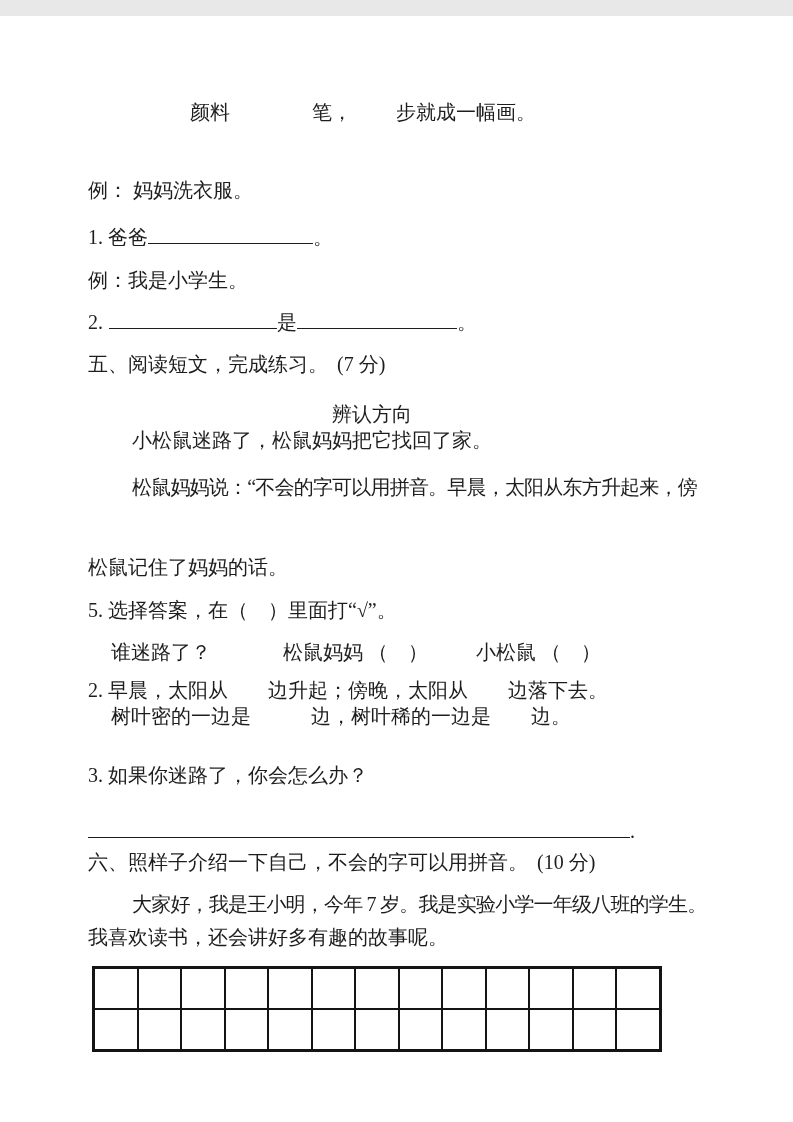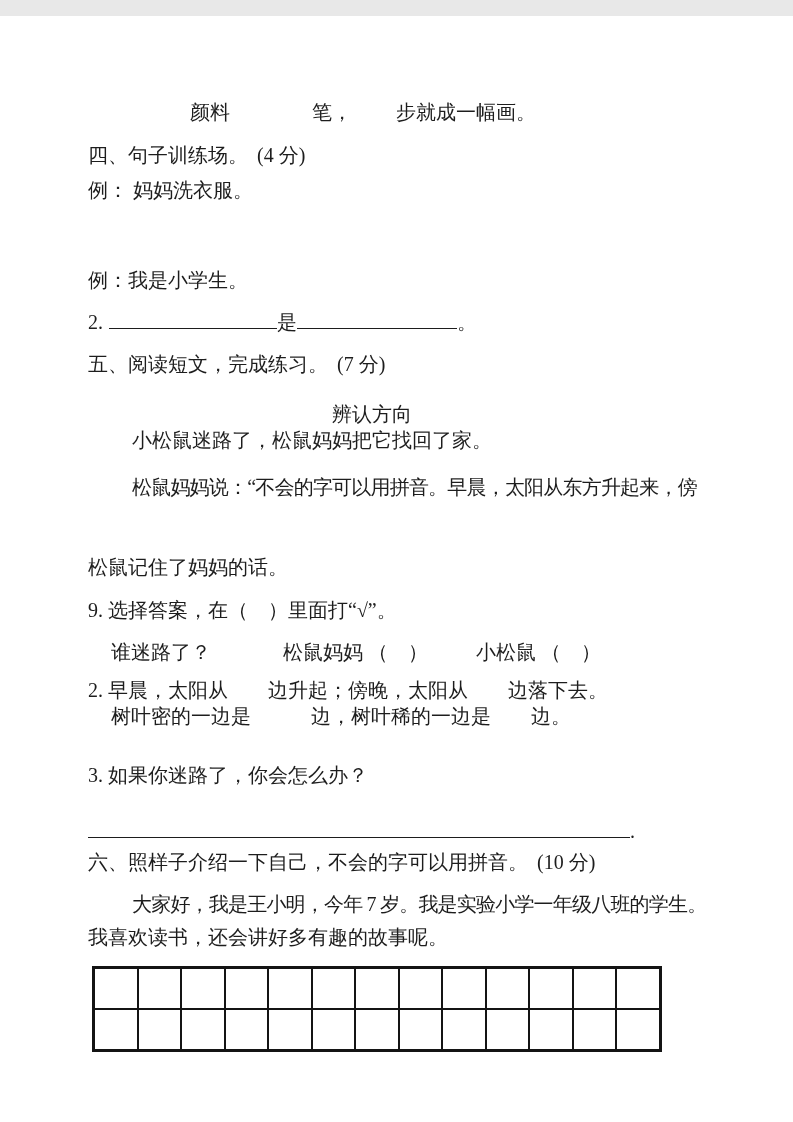--- a/index.html
+++ b/index.html
@@ -40,38 +40,38 @@
 </style>
 </head>
 <body>
 
 <div class="page">
 
   <div class="l" style="top:84px;left:190px">颜料</div>
   <div class="l" style="top:84px;left:312px">笔，</div>
   <div class="l" style="top:84px;left:396px">步就成一幅画。</div>
 
-  <div class="l" style="top:127px;left:88px">
-    <span>四、句子训练场。</span><span class="pts">(4 分)</span>
+  <div class="l" style="top:162px;left:88px">例： 妈妈洗衣服。</div>
+  <div class="l" style="top:209px;left:88px">
+    <span>1. 爸爸</span><span class="blank" style="width:165px"></span><span>。</span>
   </div>
-  <div class="l" style="top:162px;left:88px">例： 妈妈洗衣服。</div>
   <div class="l" style="top:252px;left:88px">例：我是小学生。</div>
   <div class="l" style="top:294px;left:88px">
     <span>2.</span><span class="blank" style="width:168px;margin-left:6px"></span><span>是</span><span class="blank" style="width:160px"></span><span>。</span>
   </div>
 
   <div class="l" style="top:336px;left:88px">
     <span>五、阅读短文，完成练习。</span><span class="pts">(7 分)</span>
   </div>
   <div class="l" style="top:386px;left:332px">辨认方向</div>
   <div class="l" style="top:412px;left:132px">小松鼠迷路了，松鼠妈妈把它找回了家。</div>
   <div class="l tight" style="top:459px;left:132px">松鼠妈妈说：“不会的字可以用拼音。早晨，太阳从东方升起来，傍</div>
   <div class="l" style="top:539px;left:88px">松鼠记住了妈妈的话。</div>
 
-  <div class="l" style="top:582px;left:88px">9. 选择答案，在（　）里面打“√”。</div>
+  <div class="l" style="top:582px;left:88px">5. 选择答案，在（　）里面打“√”。</div>
   <div class="l" style="top:624px;left:111px">谁迷路了？</div>
   <div class="l" style="top:624px;left:283px">松鼠妈妈 （　）</div>
   <div class="l" style="top:624px;left:476px">小松鼠 （　）</div>
 
   <div class="l" style="top:662px;left:88px">2. 早晨，太阳从　　边升起；傍晚，太阳从　　边落下去。</div>
   <div class="l" style="top:688px;left:111px">树叶密的一边是　　　边，树叶稀的一边是　　边。</div>
 
   <div class="l" style="top:747px;left:88px">3. 如果你迷路了，你会怎么办？</div>
   <div class="l" style="top:803px;left:88px">
     <span class="blank" style="width:542px"></span><span>.</span>

